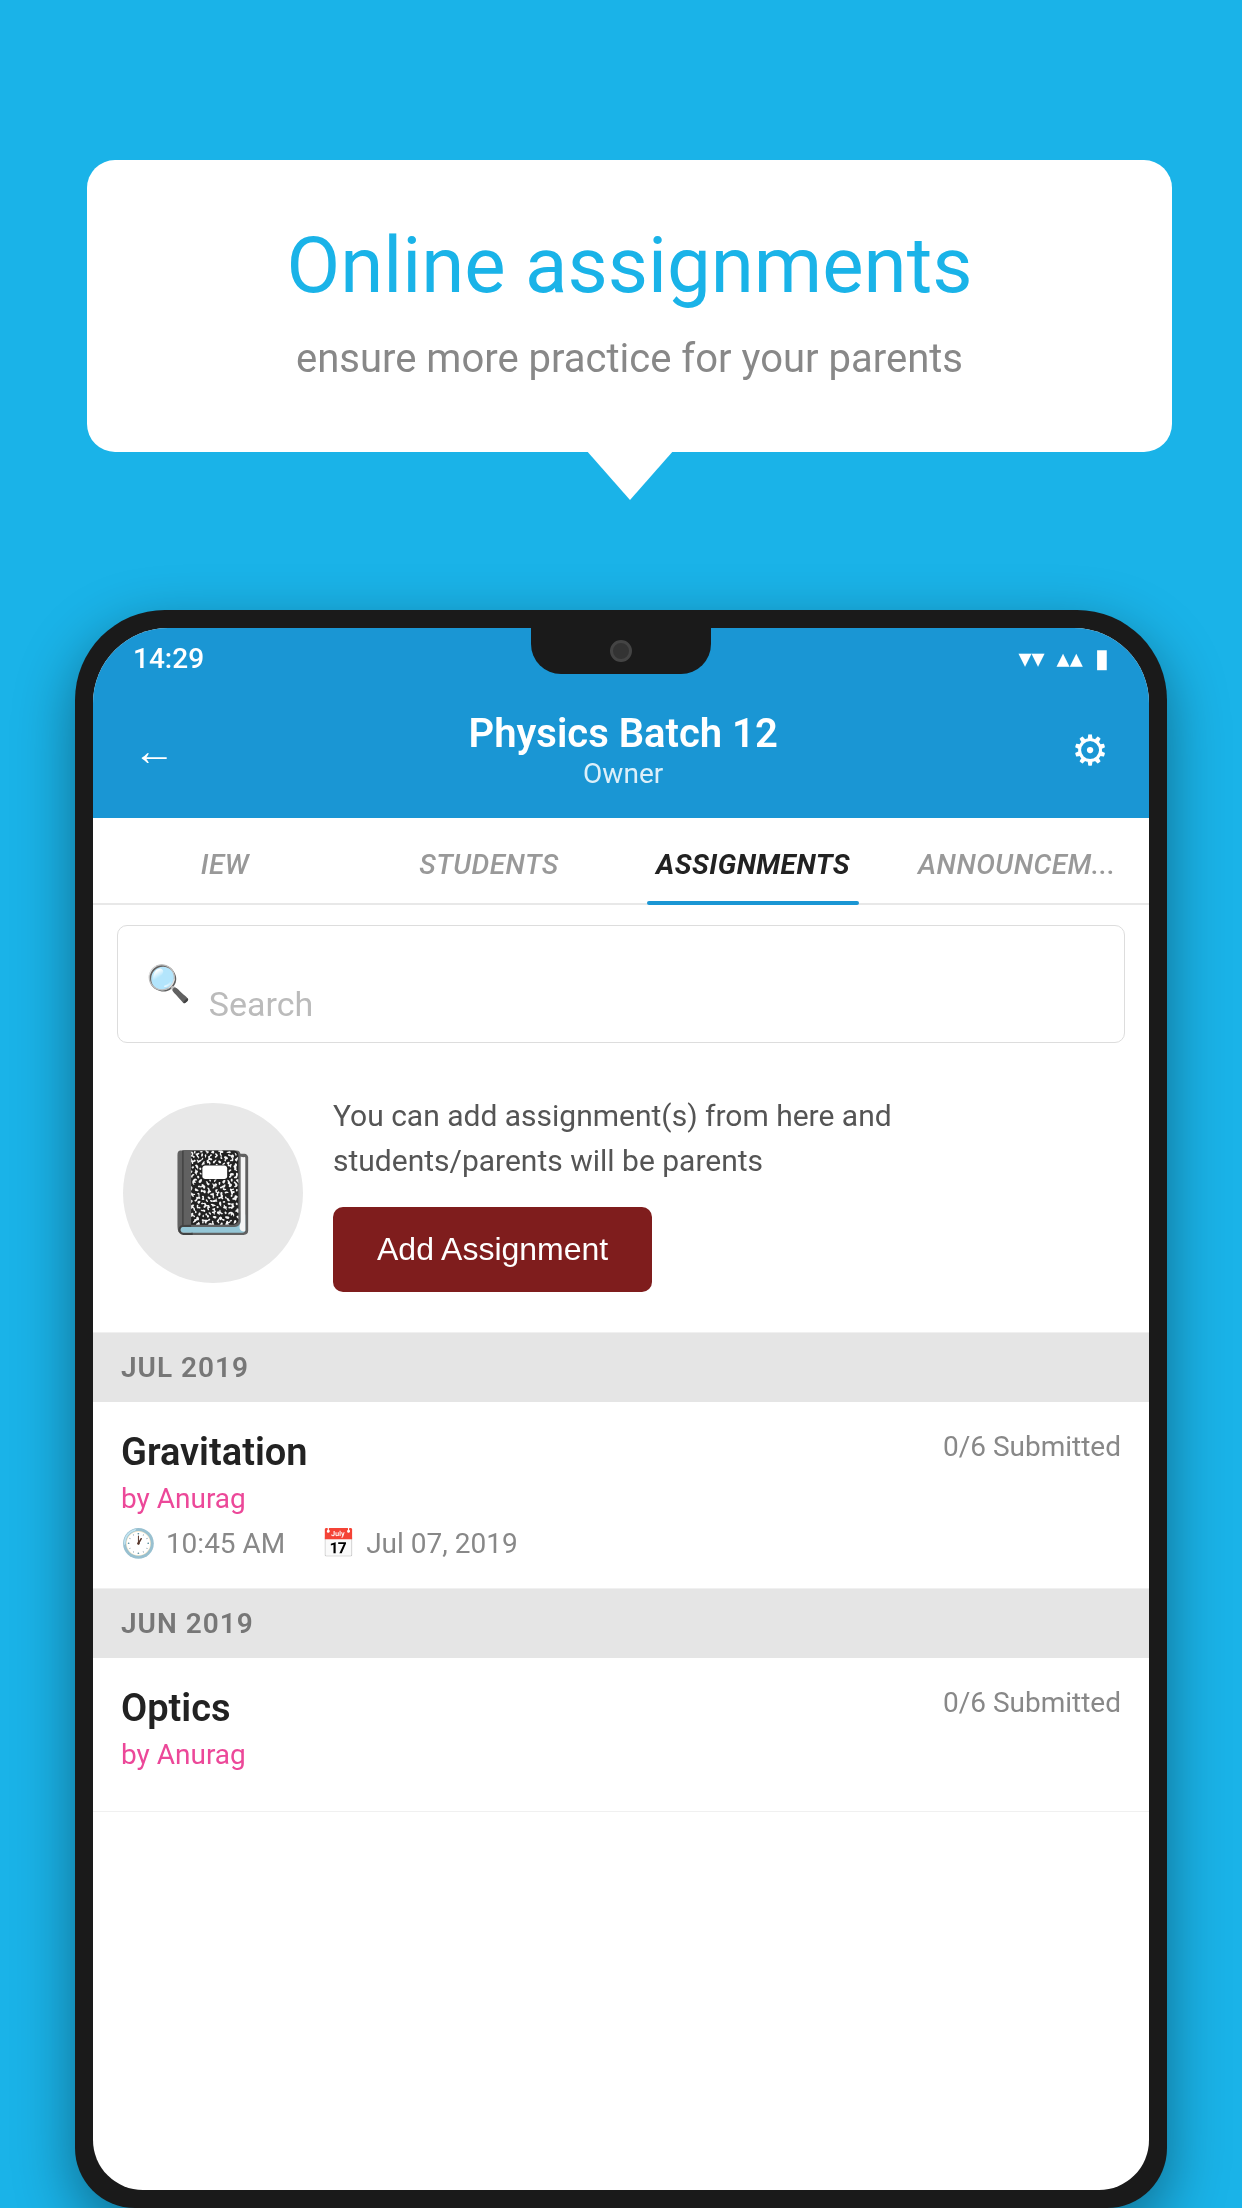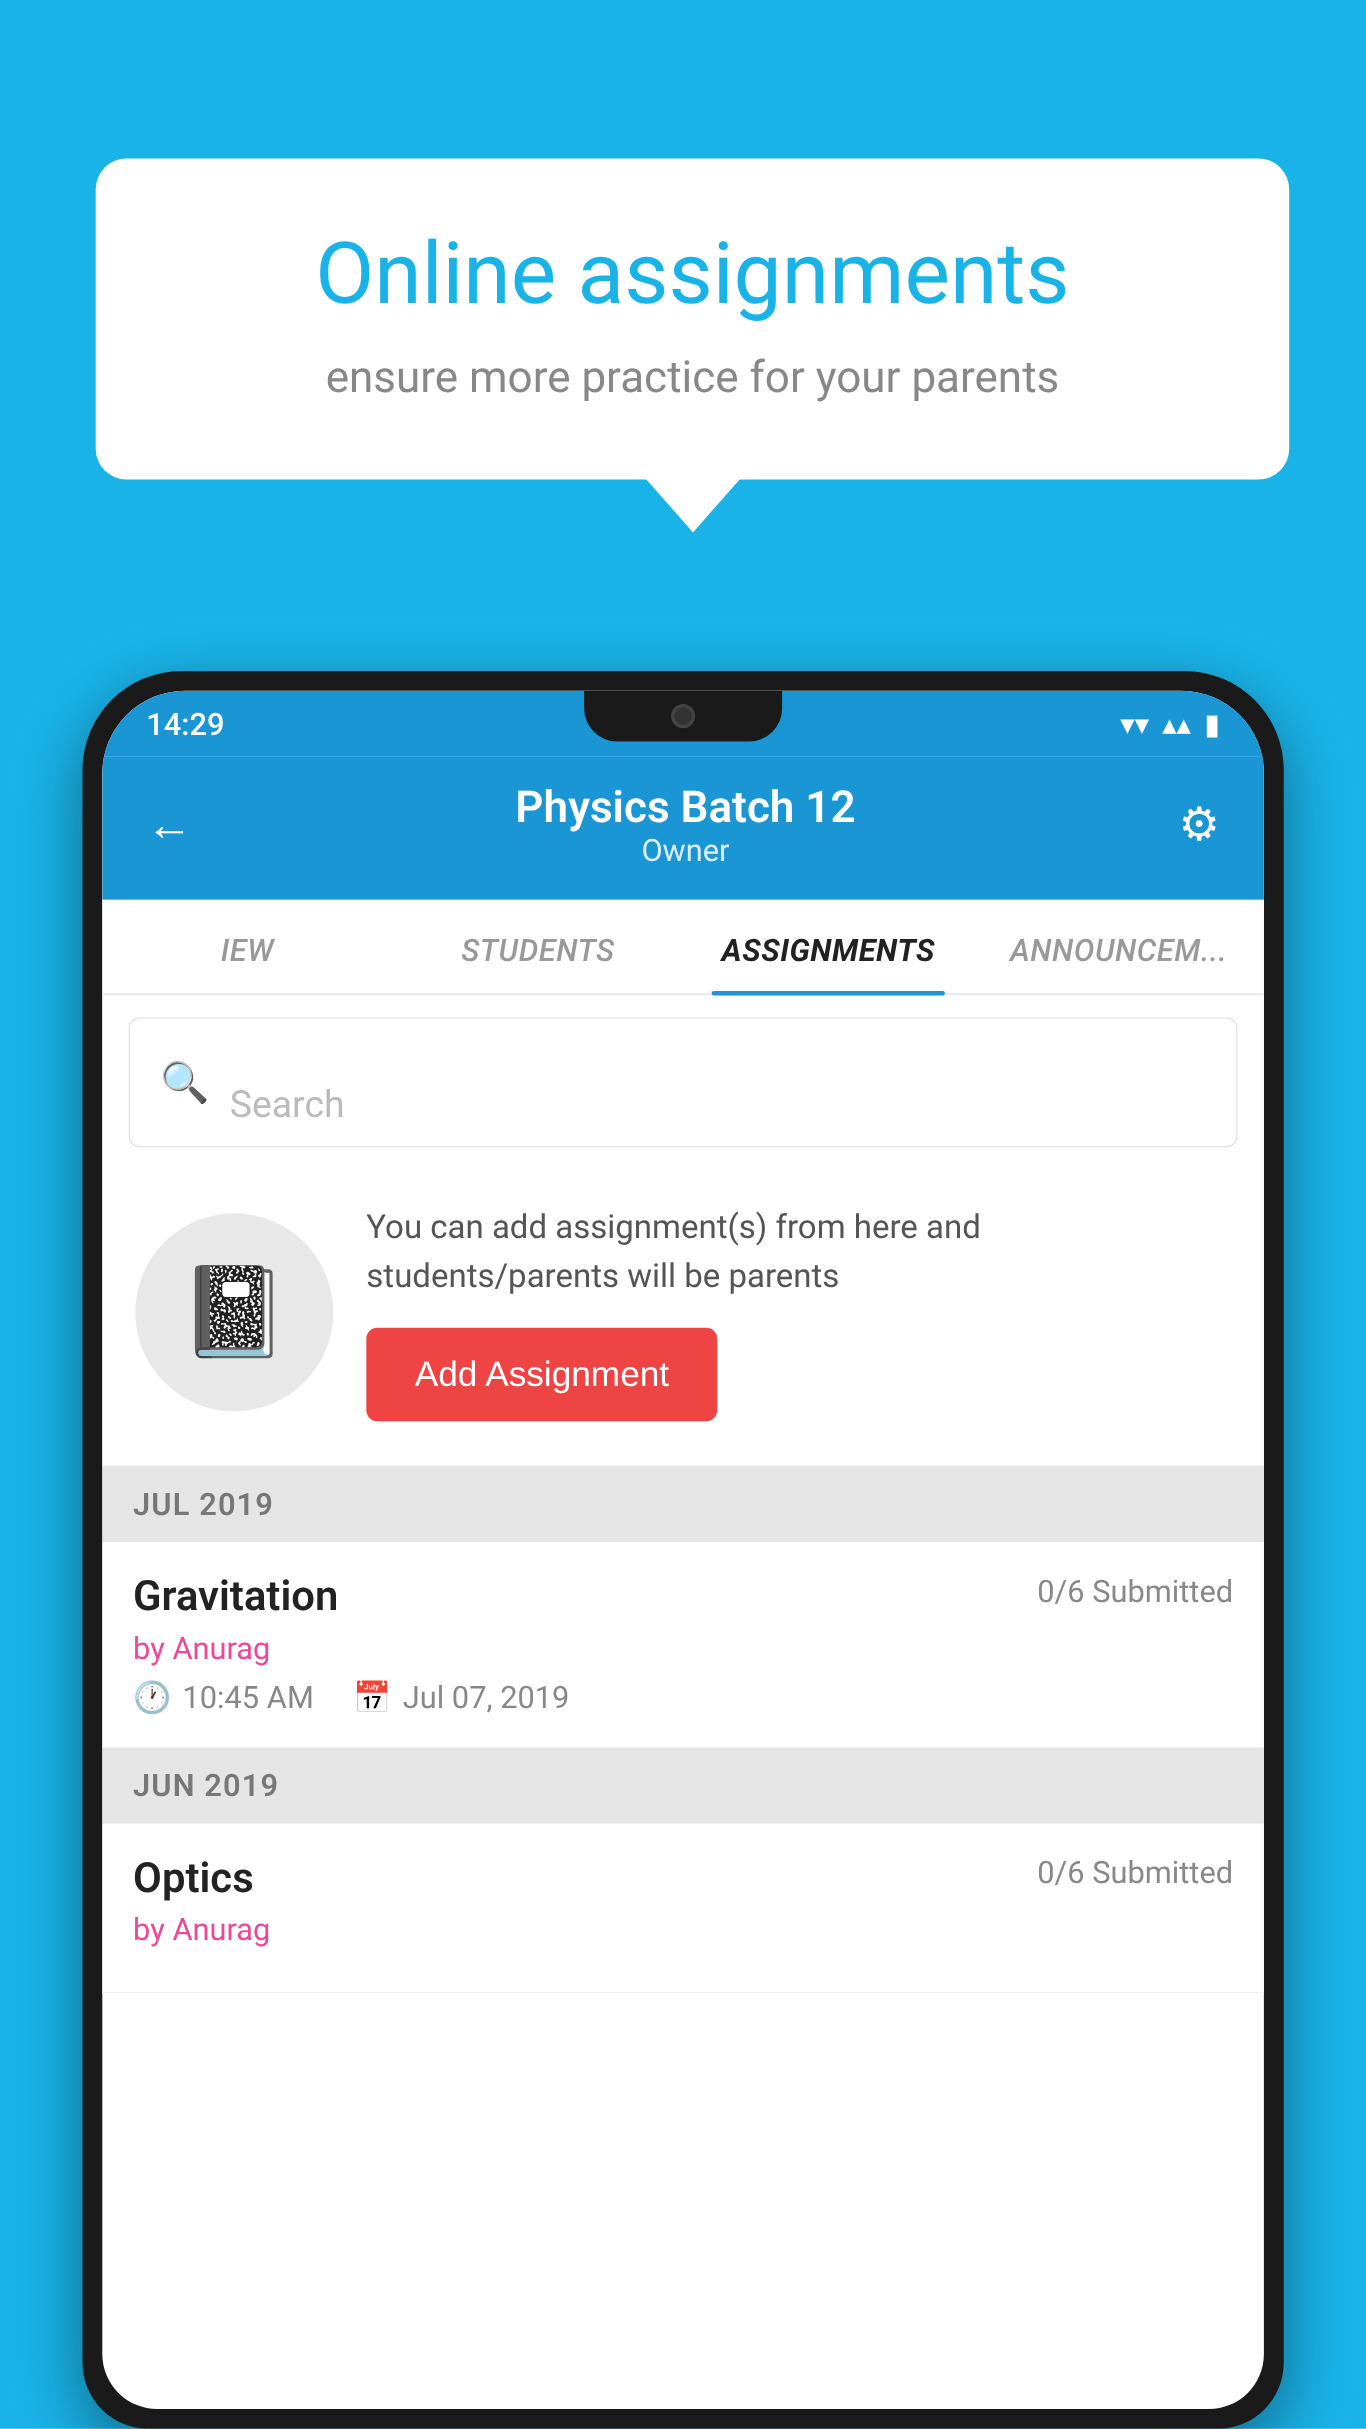--- a/index.html
+++ b/index.html
@@ -9,21 +9,21 @@
       height: 2208px;
       background-color: #1ab3e8;
       font-family: 'Roboto', Arial, sans-serif;
       overflow: hidden;
       position: relative;
     }
 
     
     .speech-bubble-container {
       position: absolute;
-      top: 144px;
+      top: 160px;
       left: 70px;
       right: 70px;
       margin-left: 17px;
     }
 
     .speech-bubble {
       background: white;
       border-radius: 28px;
       padding: 60px 70px 70px 70px;
       position: relative;
@@ -257,21 +257,21 @@
     }
 
     .promo-description {
       color: #555;
       font-size: 30px;
       line-height: 1.5;
       margin-bottom: 24px;
     }
 
     .add-assignment-btn {
-      background: #ef4444;
+      background: #7f1d1d;
       color: white;
       border: none;
       border-radius: 10px;
       padding: 24px 44px;
       font-size: 32px;
       font-weight: 500;
       cursor: pointer;
     }
 
     

